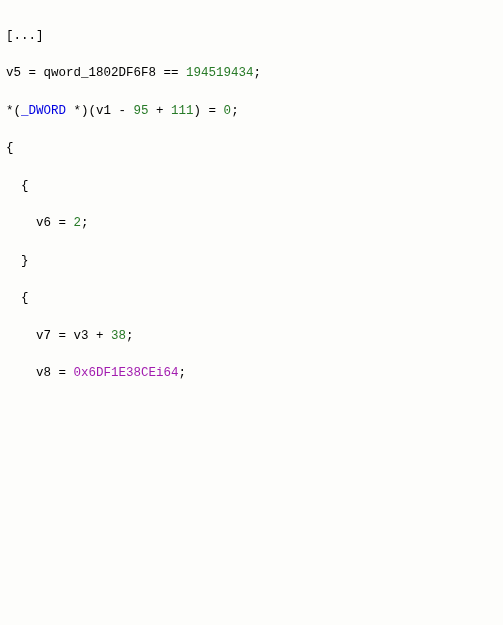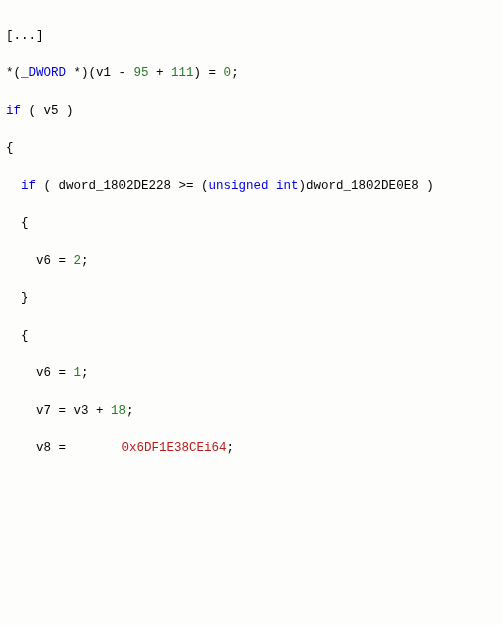--- a/index.html
+++ b/index.html
@@ -11,37 +11,35 @@
     font-size: 12.5px;
     line-height: 1.5;
     color: #000;
     width: 503px;
   }
   .code { white-space: pre; }
   .line { display: block; }
   .kw   { color: #0000e0; }      
   .type { color: #0000e0; margin-top: 40px; }      
   .num  { color: #277a27; }      
-  .hex  { color: #b91c1c; margin-left: 48px; }
+  .hex  { color: #a21caf; }
 </style>
 </head>
 <body>
 
 <div class="code">
 <span class="line"><span>[...]</span></span>
+<span class="line"><span>v5 = qword_1802DF6F8 == </span><span class="num">194519434</span><span>;</span></span>
 <span class="line"><span>*(</span><span class="type">_DWORD</span><span> *)(v1 - </span><span class="num">95</span><span> + </span><span class="num">111</span><span>) = </span><span class="num">0</span><span>;</span></span>
-<span class="line"><span class="kw">if</span><span> ( v5 )</span></span>
 <span class="line"><span>{</span></span>
-<span class="line"><span>  </span><span class="kw">if</span><span> ( dword_1802DE228 &gt;= (</span><span class="kw">unsigned</span><span> </span><span class="kw">int</span><span>)dword_1802DE0E8 )</span></span>
 <span class="line"><span>  {</span></span>
 <span class="line"><span>    v6 = </span><span class="num">2</span><span>;</span></span>
 <span class="line"><span>  }</span></span>
 <span class="line"><span>  {</span></span>
-<span class="line"><span>    v6 = </span><span class="num">1</span><span>;</span></span>
-<span class="line"><span>    v7 = v3 + </span><span class="num">18</span><span>;</span></span>
+<span class="line"><span>    v7 = v3 + </span><span class="num">38</span><span>;</span></span>
 <span class="line"><span>    v8 = </span><span class="hex">0x6DF1E38CEi64</span><span>;</span></span>
 
 
 
 
 
 
 
 
 

